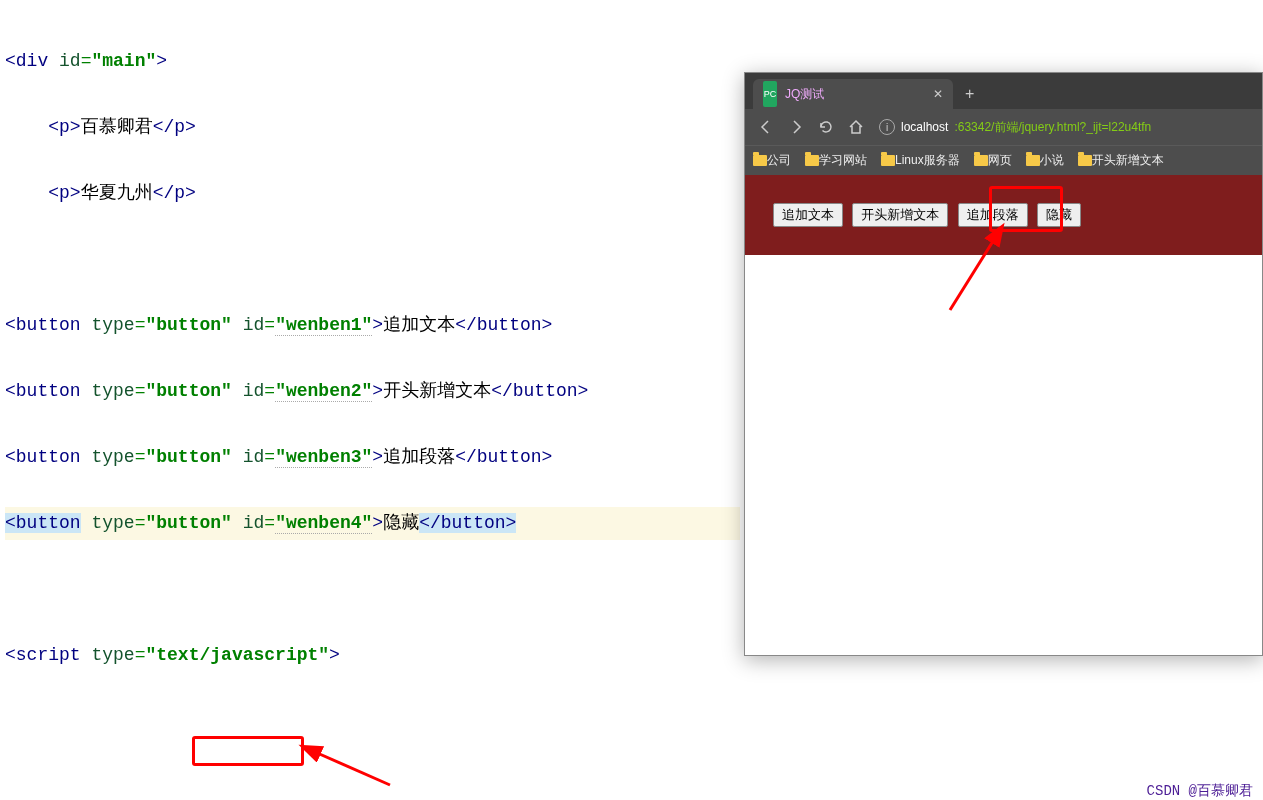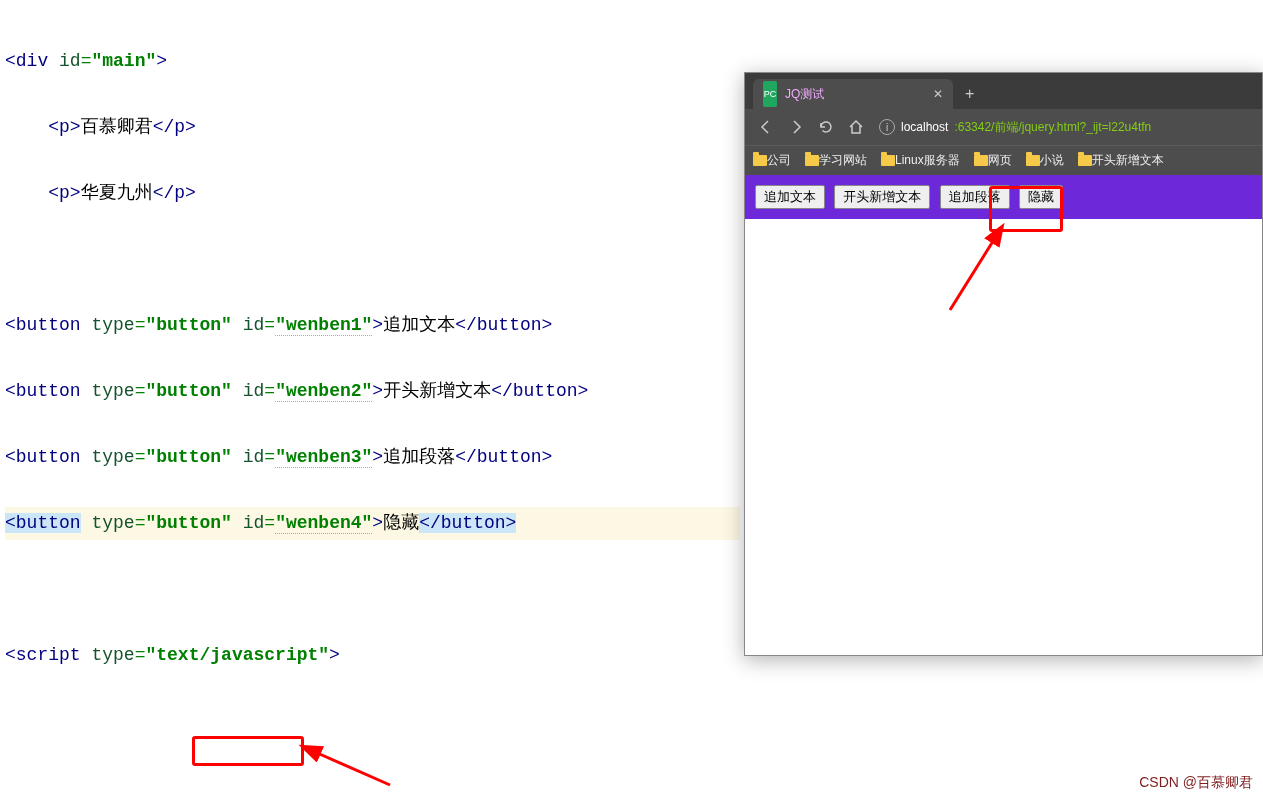--- a/index.html
+++ b/index.html
@@ -108,33 +108,33 @@
   padding: 0 8px;
   gap: 14px;
   color: #eee;
   overflow: hidden;
   white-space: nowrap;
 }
 .bmk { display: flex; align-items: center; font-size: 12px; }
 .bfolder { width: 14px; height: 11px; background: #f7c948; border-radius: 1px; position: relative; }
 .bfolder::before { content:""; position:absolute; top:-3px; left:0; width:6px; height:3px; background:#f7c948; border-radius:1px 1px 0 0; }
 .page {
-  background: #6d28d9;
-  padding: 10px;
+  background: #7f1d1d;
+  padding: 28px;
 }
 .page button {
   font-family: Arial, sans-serif;
   font-size: 13px;
   padding: 2px 8px;
   margin-right: 6px;
   background: #efefef;
   border: 1px solid #888;
   border-radius: 2px;
 }
-.watermark { position:absolute; right:10px; bottom:8px; color:#7f1d1d; font-size:14px; font-family:Liberation Sans, sans-serif; }
+.watermark { position:absolute; right:10px; bottom:0; color:#4c1d95; font-size:14px; font-family:Liberation Mono, monospace; }
 </style>
 </head>
 <body>
 
 <div class="code">
 <div class="line"><span class="tag">&lt;div</span> <span class="attrname">id</span><span class="equals">=</span><span class="attrval">"main"</span><span class="tag">&gt;</span></div>
 <div class="line">    <span class="tag">&lt;p&gt;</span><span class="txt">百慕卿君</span><span class="tag">&lt;/p&gt;</span></div>
 <div class="line">    <span class="tag">&lt;p&gt;</span><span class="txt">华夏九州</span><span class="tag">&lt;/p&gt;</span></div>
 <div class="line"></div>
 <div class="line"><span class="tag">&lt;button</span> <span class="attrname">type</span><span class="equals">=</span><span class="attrval">"button"</span> <span class="attrname">id</span><span class="equals">=</span><span class="attrval ul">"wenben1"</span><span class="tag">&gt;</span><span class="txt">追加文本</span><span class="tag">&lt;/button&gt;</span></div>

